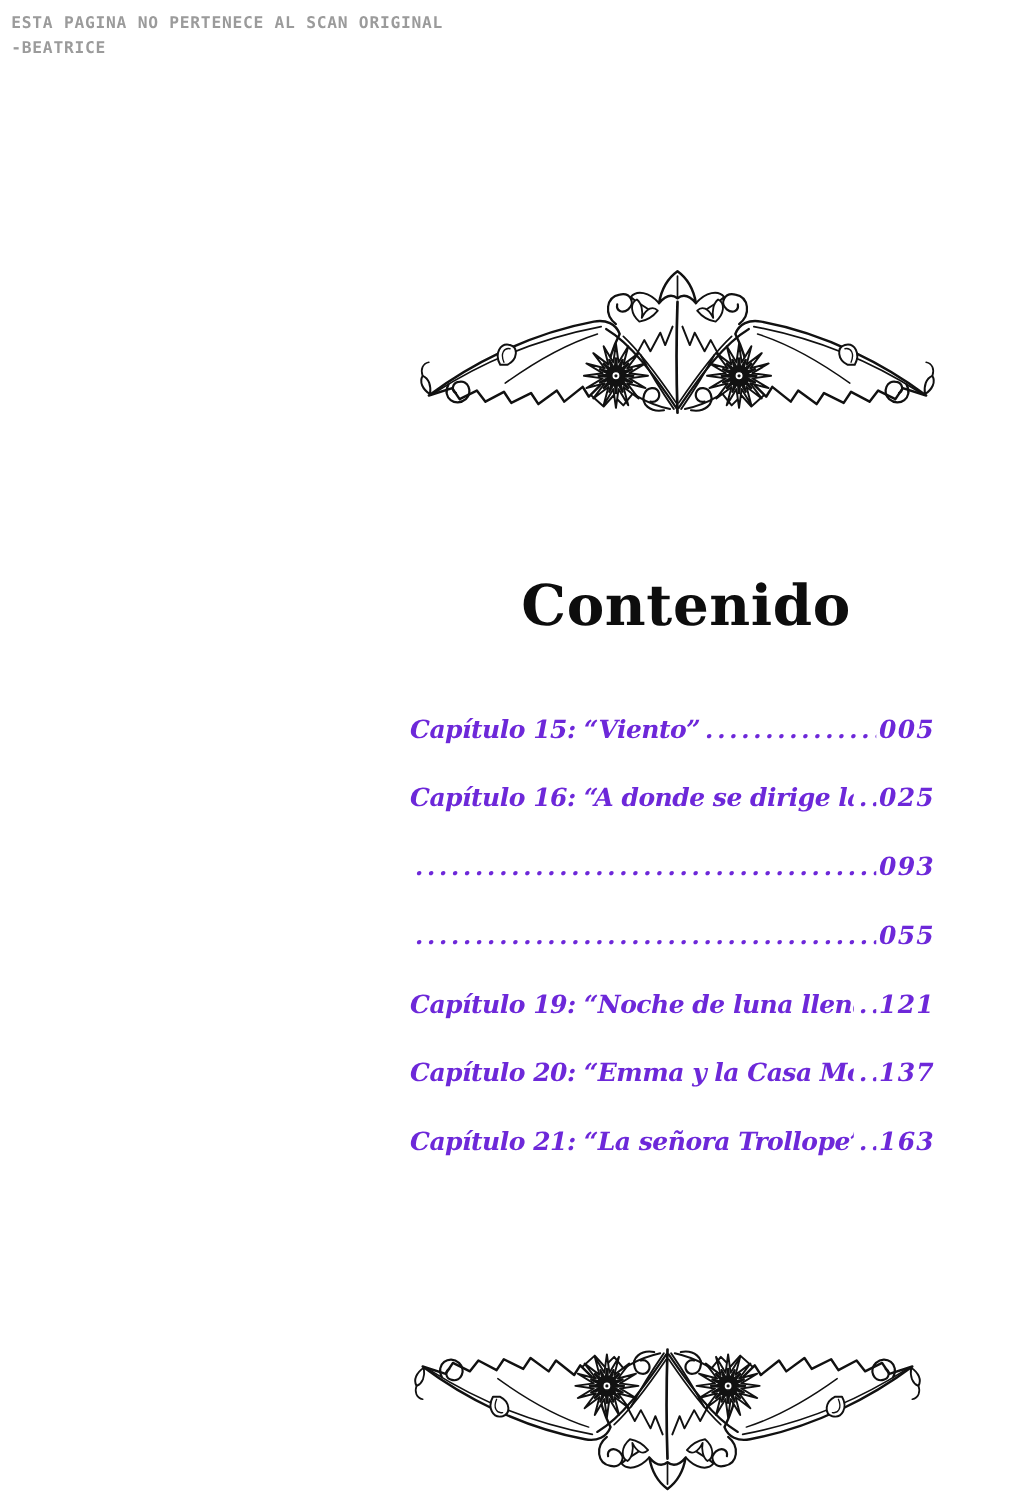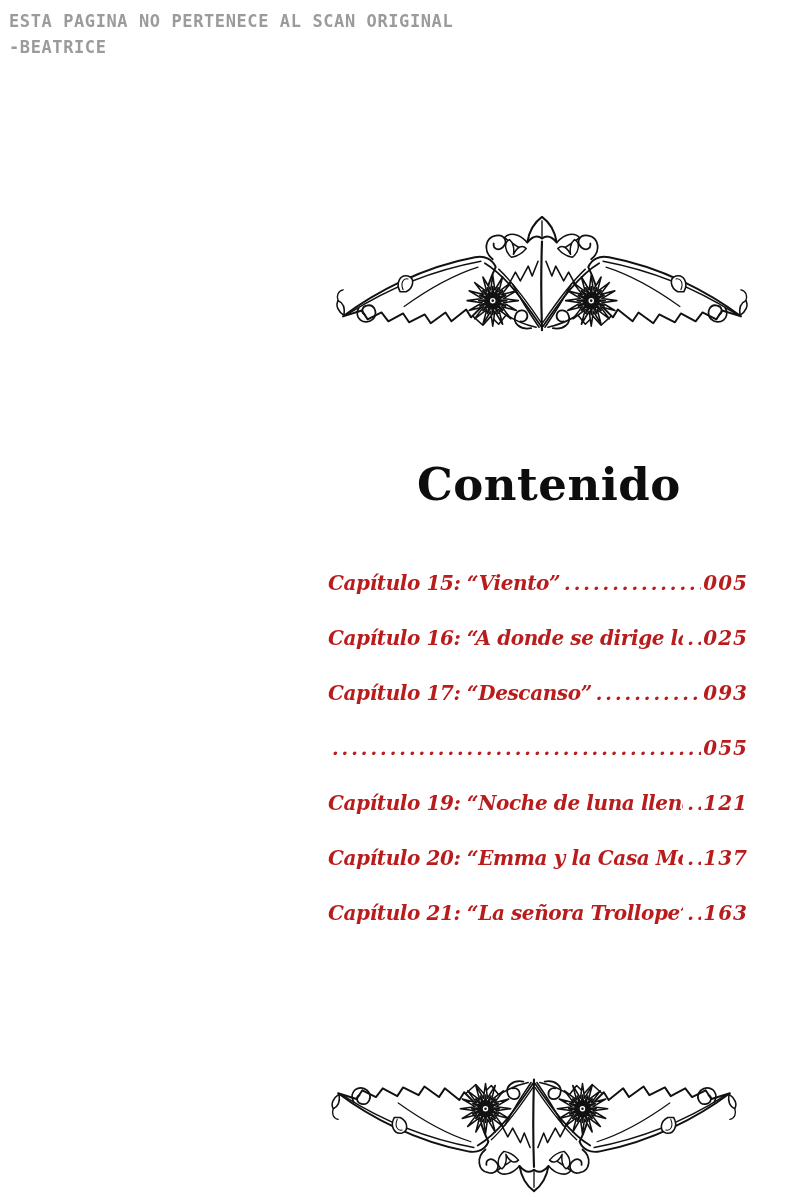--- a/index.html
+++ b/index.html
@@ -9,21 +9,21 @@
     background: #ffffff;
     font-family: "DejaVu Serif", serif;
     color: #111;
   }
 
   
   .scan-note {
     position: absolute;
     top: 9px; left: 9px;
     font-family: "DejaVu Sans Mono", monospace;
-    font-size: 17px;
+    font-size: 13px;
     font-weight: bold;
     letter-spacing: 0.6px;
     line-height: 1.5;
     color: #9b9b9b;
     white-space: pre;
   }
 
   
   .ornament { position: absolute; }
   .ornament-top    { left: 333px; top: 212px; width: 418px; height: 130px; }
@@ -50,21 +50,21 @@
     gap: 31px;
   }
   .toc-row {
     display: flex;
     align-items: baseline;
     font-style: italic;
     font-weight: bold;
     font-size: 20px;
     letter-spacing: -0.4px;
     white-space: nowrap;
-    color: #b91c1c;
+    color: #6d28d9;
   }
   .toc-label { flex: 0 1 auto; overflow: hidden; }
   .toc-dots {
     flex: 1 1 0;
     min-width: 14px;
     overflow: hidden;
     letter-spacing: 3px;
     margin: 0 2px 0 4px;
     font-size: 19px;
   }
@@ -143,21 +143,20 @@
     <span class="toc-label">Capítulo 15: “Viento”</span>
     <span class="toc-dots">....................................................</span>
     <span class="toc-page">005</span>
   </div>
   <div class="toc-row">
     <span class="toc-label">Capítulo 16: “A donde se dirige la mirada”</span>
     <span class="toc-dots">....................................................</span>
     <span class="toc-page">025</span>
   </div>
   <div class="toc-row">
-    <span class="toc-label">Capítulo 17: “Descanso”</span>
     <span class="toc-dots">....................................................</span>
     <span class="toc-page">093</span>
   </div>
   <div class="toc-row">
     <span class="toc-dots">....................................................</span>
     <span class="toc-page">055</span>
   </div>
   <div class="toc-row">
     <span class="toc-label">Capítulo 19: “Noche de luna llena”</span>
     <span class="toc-dots">....................................................</span>

